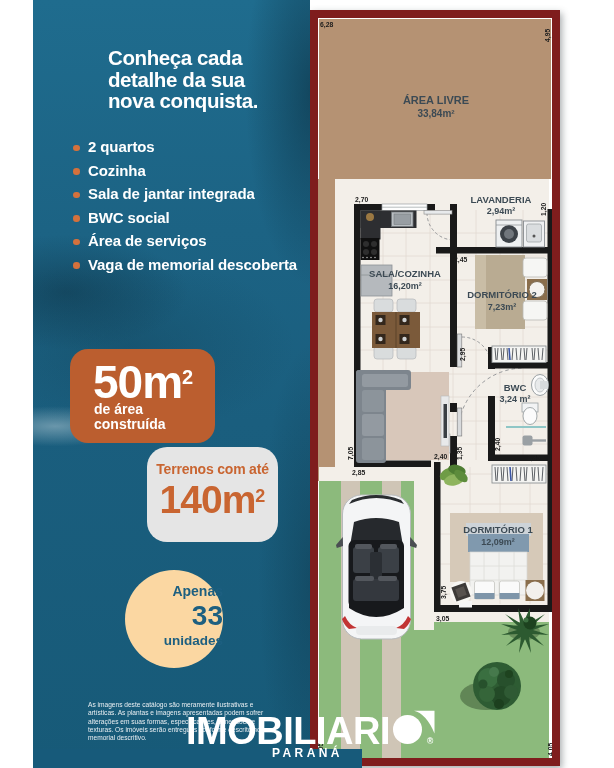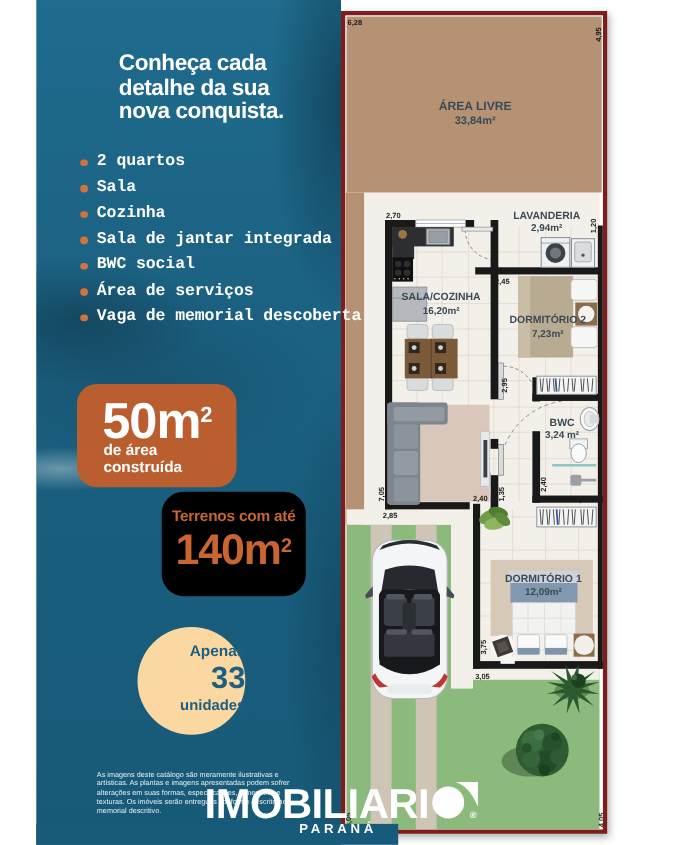--- a/index.html
+++ b/index.html
@@ -12,42 +12,42 @@
       radial-gradient(220px 120px at 35% 45%, rgba(16,60,80,.32), rgba(16,60,80,0) 75%),
       radial-gradient(90px 260px at 101% 12%, rgba(9,42,58,.55), rgba(9,42,58,0) 75%),
       radial-gradient(70px 300px at 101% 75%, rgba(12,50,68,.40), rgba(12,50,68,0) 78%),
       linear-gradient(180deg,#1f6c8e 0%,#1c6384 30%,#1a5e7e 55%,#175a78 100%);
   }
   .footbar{position:absolute;left:33px;top:749px;width:329px;height:19px;background:#175a7a;}
   .head{position:absolute;left:88px;top:47px;color:#fff;font-weight:bold;
         font-size:20.5px;line-height:21.5px;letter-spacing:-0.4px;margin-left:20px;}
   .blist{position:absolute;left:78px;top:138px;}
   .bitem{position:relative;height:23.5px;color:#fff;font-weight:bold;font-size:15px;
-         letter-spacing:-0.1px;padding-left:10px;white-space:nowrap;font-family:Liberation Mono, monospace;}
+         letter-spacing:-0.1px;padding-left:10px;white-space:nowrap;}
   .bitem::before{content:"";position:absolute;left:-5px;top:6.5px;width:6.5px;height:6.5px;
          border-radius:50%;background:#d4713c;}
   .box50{position:absolute;left:70px;top:349px;width:145px;height:94px;border-radius:18px;
          background:#bb5e2f;color:#fff;}
   .box50 .big{position:absolute;left:23px;top:6px;font-weight:bold;font-size:46px;letter-spacing:-1px;}
   .box50 .big sup{font-size:20px;vertical-align:14px;letter-spacing:0;}
   .box50 .sml{position:absolute;left:24px;top:53px;font-weight:bold;font-size:14px;line-height:14.8px;}
   .box140{position:absolute;left:147px;top:447px;width:131px;height:95px;border-radius:20px;
-          background:#000000;color:#c96531;text-align:center;}
+          background:#e5e5e5;color:#c96531;text-align:center;}
   .box140 .t{margin-top:14px;font-weight:bold;font-size:14px;letter-spacing:-0.2px;}
   .box140 .v{font-weight:bold;font-size:39px;line-height:38px;letter-spacing:-1px;}
   .box140 .v sup{font-size:18px;vertical-align:11px;letter-spacing:0;}
   .circ33{position:absolute;left:125px;top:570px;width:98px;height:98px;border-radius:50%;
           background:#fbd7a2;color:#1d5f80;text-align:right;}
   .circ33 .a{margin-top:13px;font-weight:bold;font-size:14px;}
   .circ33 .n{font-weight:bold;font-size:28px;line-height:34px;}
   .circ33 .u{font-weight:bold;font-size:13.5px;}
   .disc{position:absolute;left:88px;top:701px;width:190px;color:#e8eef2;font-size:6.6px;
         line-height:8.3px;white-space:nowrap;}
   .plan{position:absolute;left:310px;top:10px;width:234px;height:740px;
-        border:4px solid #7f1d1d;background:#fff;
+        border:8px solid #7f1d1d;background:#fff;
         box-shadow:2px 3px 7px rgba(60,70,75,.45);}
   .logo{position:absolute;left:186px;top:710px;z-index:10;color:#fff;}
   .logoline{font-weight:bold;font-size:38px;letter-spacing:-0.5px;line-height:38px;white-space:nowrap;}
   .parana{position:absolute;left:86px;top:36px;font-weight:bold;font-size:12px;letter-spacing:3.4px;}
 </style>
 </head>
 <body>
 <div class="plan"><svg id="plansvg" width="234" height="740" viewBox="314 14 234 740" xmlns="http://www.w3.org/2000/svg" font-family="Liberation Sans, sans-serif">
 
 <rect x="314" y="14" width="234" height="740" fill="#ffffff"></rect>
@@ -314,21 +314,20 @@
 <text x="432" y="617">3,05</text>
 <text x="549" y="752" transform="rotate(-90 549 752)">4,05</text>
 <text x="319" y="752" transform="rotate(-90 319 752)">4,05</text>
 </g>
 </svg></div>
 <div class="panel"></div>
 <div class="footbar"></div>
 <div class="head">Conheça cada<br>detalhe da sua<br>nova conquista.</div>
 <div class="blist">
   <div class="bitem">2 quartos</div>
-  <div class="bitem">Sala</div>
   <div class="bitem">Cozinha</div>
   <div class="bitem">Sala de jantar integrada</div>
   <div class="bitem">BWC social</div>
   <div class="bitem">Área de serviços</div>
   <div class="bitem">Vaga de memorial descoberta</div>
 </div>
 <div class="box50">
   <div class="big">50m<sup>2</sup></div>
   <div class="sml">de área<br>construída</div>
 </div>

